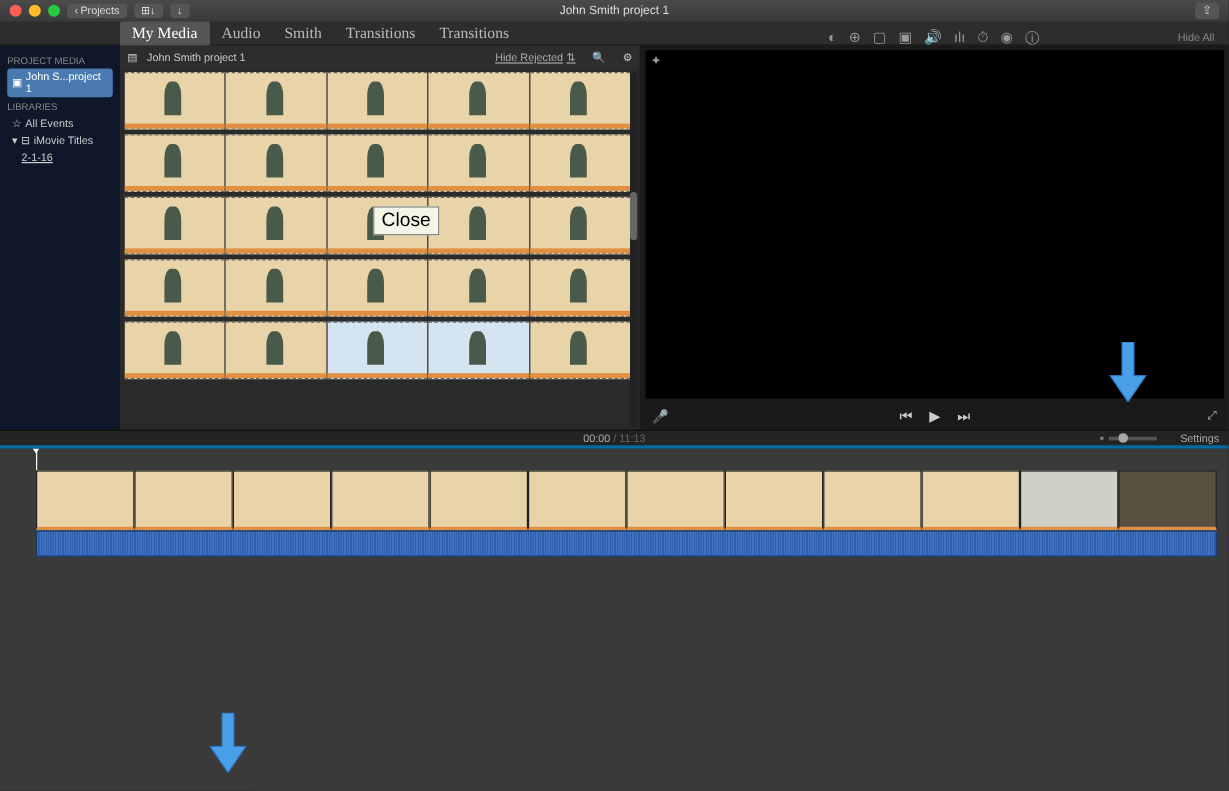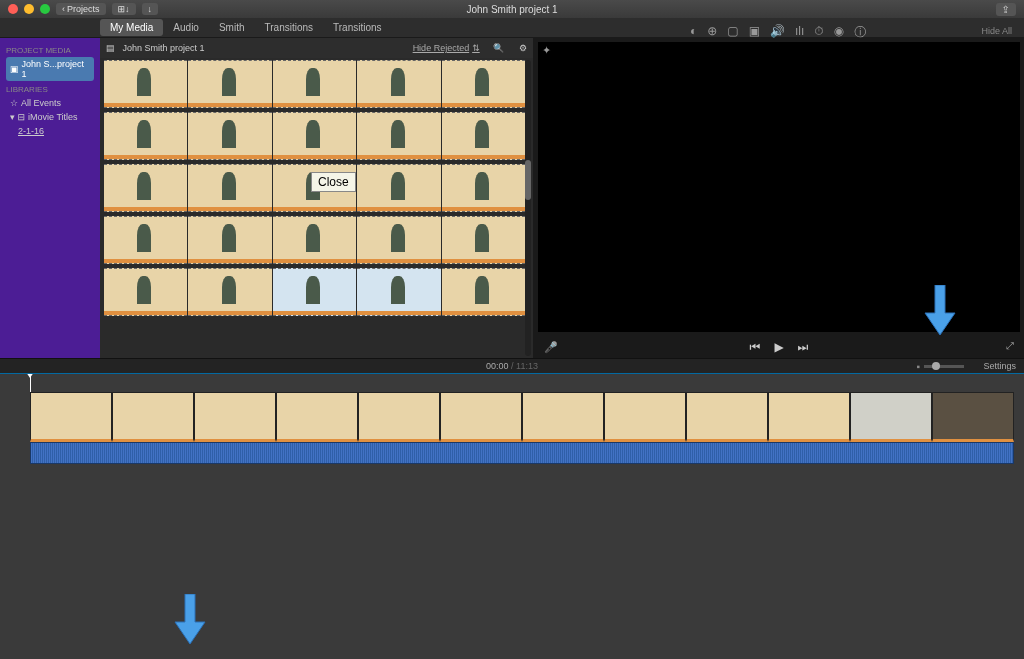--- a/index.html
+++ b/index.html
@@ -11,31 +11,31 @@
 .traffic span { width: 10px; height: 10px; border-radius: 50%; }
 .t-close { background:#ff5f57; } .t-min { background:#ffbd2e; } .t-max { background:#28c940; }
 .tb-btn { background:#555; border-radius:3px; padding:1px 6px; margin-left:6px; font-size:9px; color:#ddd; display:flex; align-items:center; gap:2px; cursor:pointer; }
 .tb-title { position:absolute; left:50%; transform:translateX(-50%); font-size:10px; color:#ddd; }
 .tb-share { position:absolute; right:8px; background:#555; border-radius:3px; padding:1px 6px; font-size:10px; cursor:pointer; }
 
 
 .tabs-row { height:20px; background:#2d2d2d; border-bottom:1px solid #1a1a1a; display:flex; align-items:center; }
 .tabs-row .spacer-left { width:100px; }
 .tabs { display:flex; }
-.tab { padding:3px 10px; font-size:10px; color:#bbb; cursor:pointer; border-radius:3px; }
+.tab { padding:3px 10px; font-size:13px; color:#bbb; cursor:pointer; border-radius:3px;font-family:Liberation Serif, serif; }
 .tab.active { background:#555; color:#fff; }
 .preview-tools { position:absolute; left:690px; top:24px; display:flex; gap:10px; font-size:12px; color:#999; }
 .preview-tools span { cursor:pointer; }
 .reset-all { position:absolute; right:12px; top:26px; font-size:9px; color:#888; cursor:pointer; }
 
 
 .content { display:flex; height:320px; }
 
 
-.sidebar { width:100px; background:#4c1d95; padding:4px 6px; font-size:9px; }
+.sidebar { width:100px; background:#0f172a; padding:4px 6px; font-size:9px; }
 .sidebar .hdr { font-size:8px; color:#888; text-transform:uppercase; margin:4px 0 2px; }
 .sidebar .item { padding:2px 4px; color:#ccc; cursor:pointer; display:flex; align-items:center; gap:3px; }
 .sidebar .item.sel { background:#4a7ab0; border-radius:3px; color:#fff; }
 .sidebar .sub { padding-left:12px;text-decoration:underline; }
 
 
 .browser { flex:1; background:#2a2a2a; border-right:1px solid #1a1a1a; display:flex; flex-direction:column; position:relative; }
 .browser-hdr { height:20px; background:#2d2d2d; display:flex; align-items:center; padding:0 6px; font-size:9px; gap:8px; }
 .browser-hdr .proj-name { color:#ccc; }
 .hide-rej { margin-left:auto; display:flex; align-items:center; gap:3px; color:#aaa; cursor:pointer;text-decoration:underline; }
@@ -43,33 +43,33 @@
 .gear { margin-left:6px; cursor:pointer; }
 .filmstrips { flex:1; overflow-y:auto; padding:2px 8px 2px 4px; }
 .strip { display:flex; gap:1px; margin-bottom:4px; }
 .thumb { flex:1; height:48px; background:#e8d4a8; position:relative; border-top:1px dashed #666; border-bottom:1px dashed #666; }
 .thumb::after { content:""; position:absolute; bottom:0; left:0; right:0; height:4px; background:#e09040; }
 .thumb.alt { background:#d4e4f0; }
 .browser-scroll { position:absolute; right:2px; top:22px; bottom:2px; width:6px; background:#222; border-radius:3px; }
 .browser-scroll::before { content:""; position:absolute; top:100px; width:6px; height:40px; background:#666; border-radius:3px; }
 
 
-.tooltip { position:absolute; left:311px; top:172px; background:#f5f5e8; color:#000; font-size:12px; padding:2px 6px; border:1px solid #888; z-index:10; }
+.tooltip { position:absolute; left:311px; top:172px; background:#f5f5e8; color:#000; font-size:16px; padding:2px 6px; border:1px solid #888; z-index:10; }
 
 
 .viewer { width:490px; background:#1a1a1a; display:flex; flex-direction:column; position:relative; }
 .viewer .wand { position:absolute; left:8px; top:6px; font-size:11px; color:#999; cursor:pointer; }
 .viewer-canvas { flex:1; background:#000; margin:4px; }
 .playback { height:22px; display:flex; align-items:center; justify-content:center; gap:14px; }
 .mic { position:absolute; left:10px; bottom:4px; font-size:11px; color:#999; cursor:pointer; }
 .playback span { color:#ccc; font-size:12px; cursor:pointer; }
 .playback .fs { position:absolute; right:10px; bottom:6px; font-size:10px; color:#aaa; cursor:pointer; }
 
 
-.tl-hdr { height:16px; background:#232323; border-top:1px solid #111; border-bottom:1px solid #0369a1; position:relative; display:flex; align-items:center; }
+.tl-hdr { height:16px; background:#232323; border-top:1px solid #111; border-bottom:3px solid #0369a1; position:relative; display:flex; align-items:center; }
 .tl-time { position:absolute; left:50%; transform:translateX(-50%); font-size:9px; color:#aaa; }
 .tl-time .dur { color:#666; }
 .tl-zoom { position:absolute; right:60px; display:flex; align-items:center; gap:4px; }
 .zoom-slider { width:40px; height:3px; background:#555; position:relative; }
 .zoom-slider::before { content:""; position:absolute; left:8px; top:-3px; width:8px; height:8px; background:#aaa; border-radius:50%; }
 .tl-settings { position:absolute; right:8px; font-size:9px; color:#aaa; cursor:pointer; }
 
 
 .timeline { height:302px; background:#3a3a3a; position:relative; overflow:hidden; }
 .playhead { position:absolute; left:30px; top:0; width:1px; height:90px; background:#fff; }

